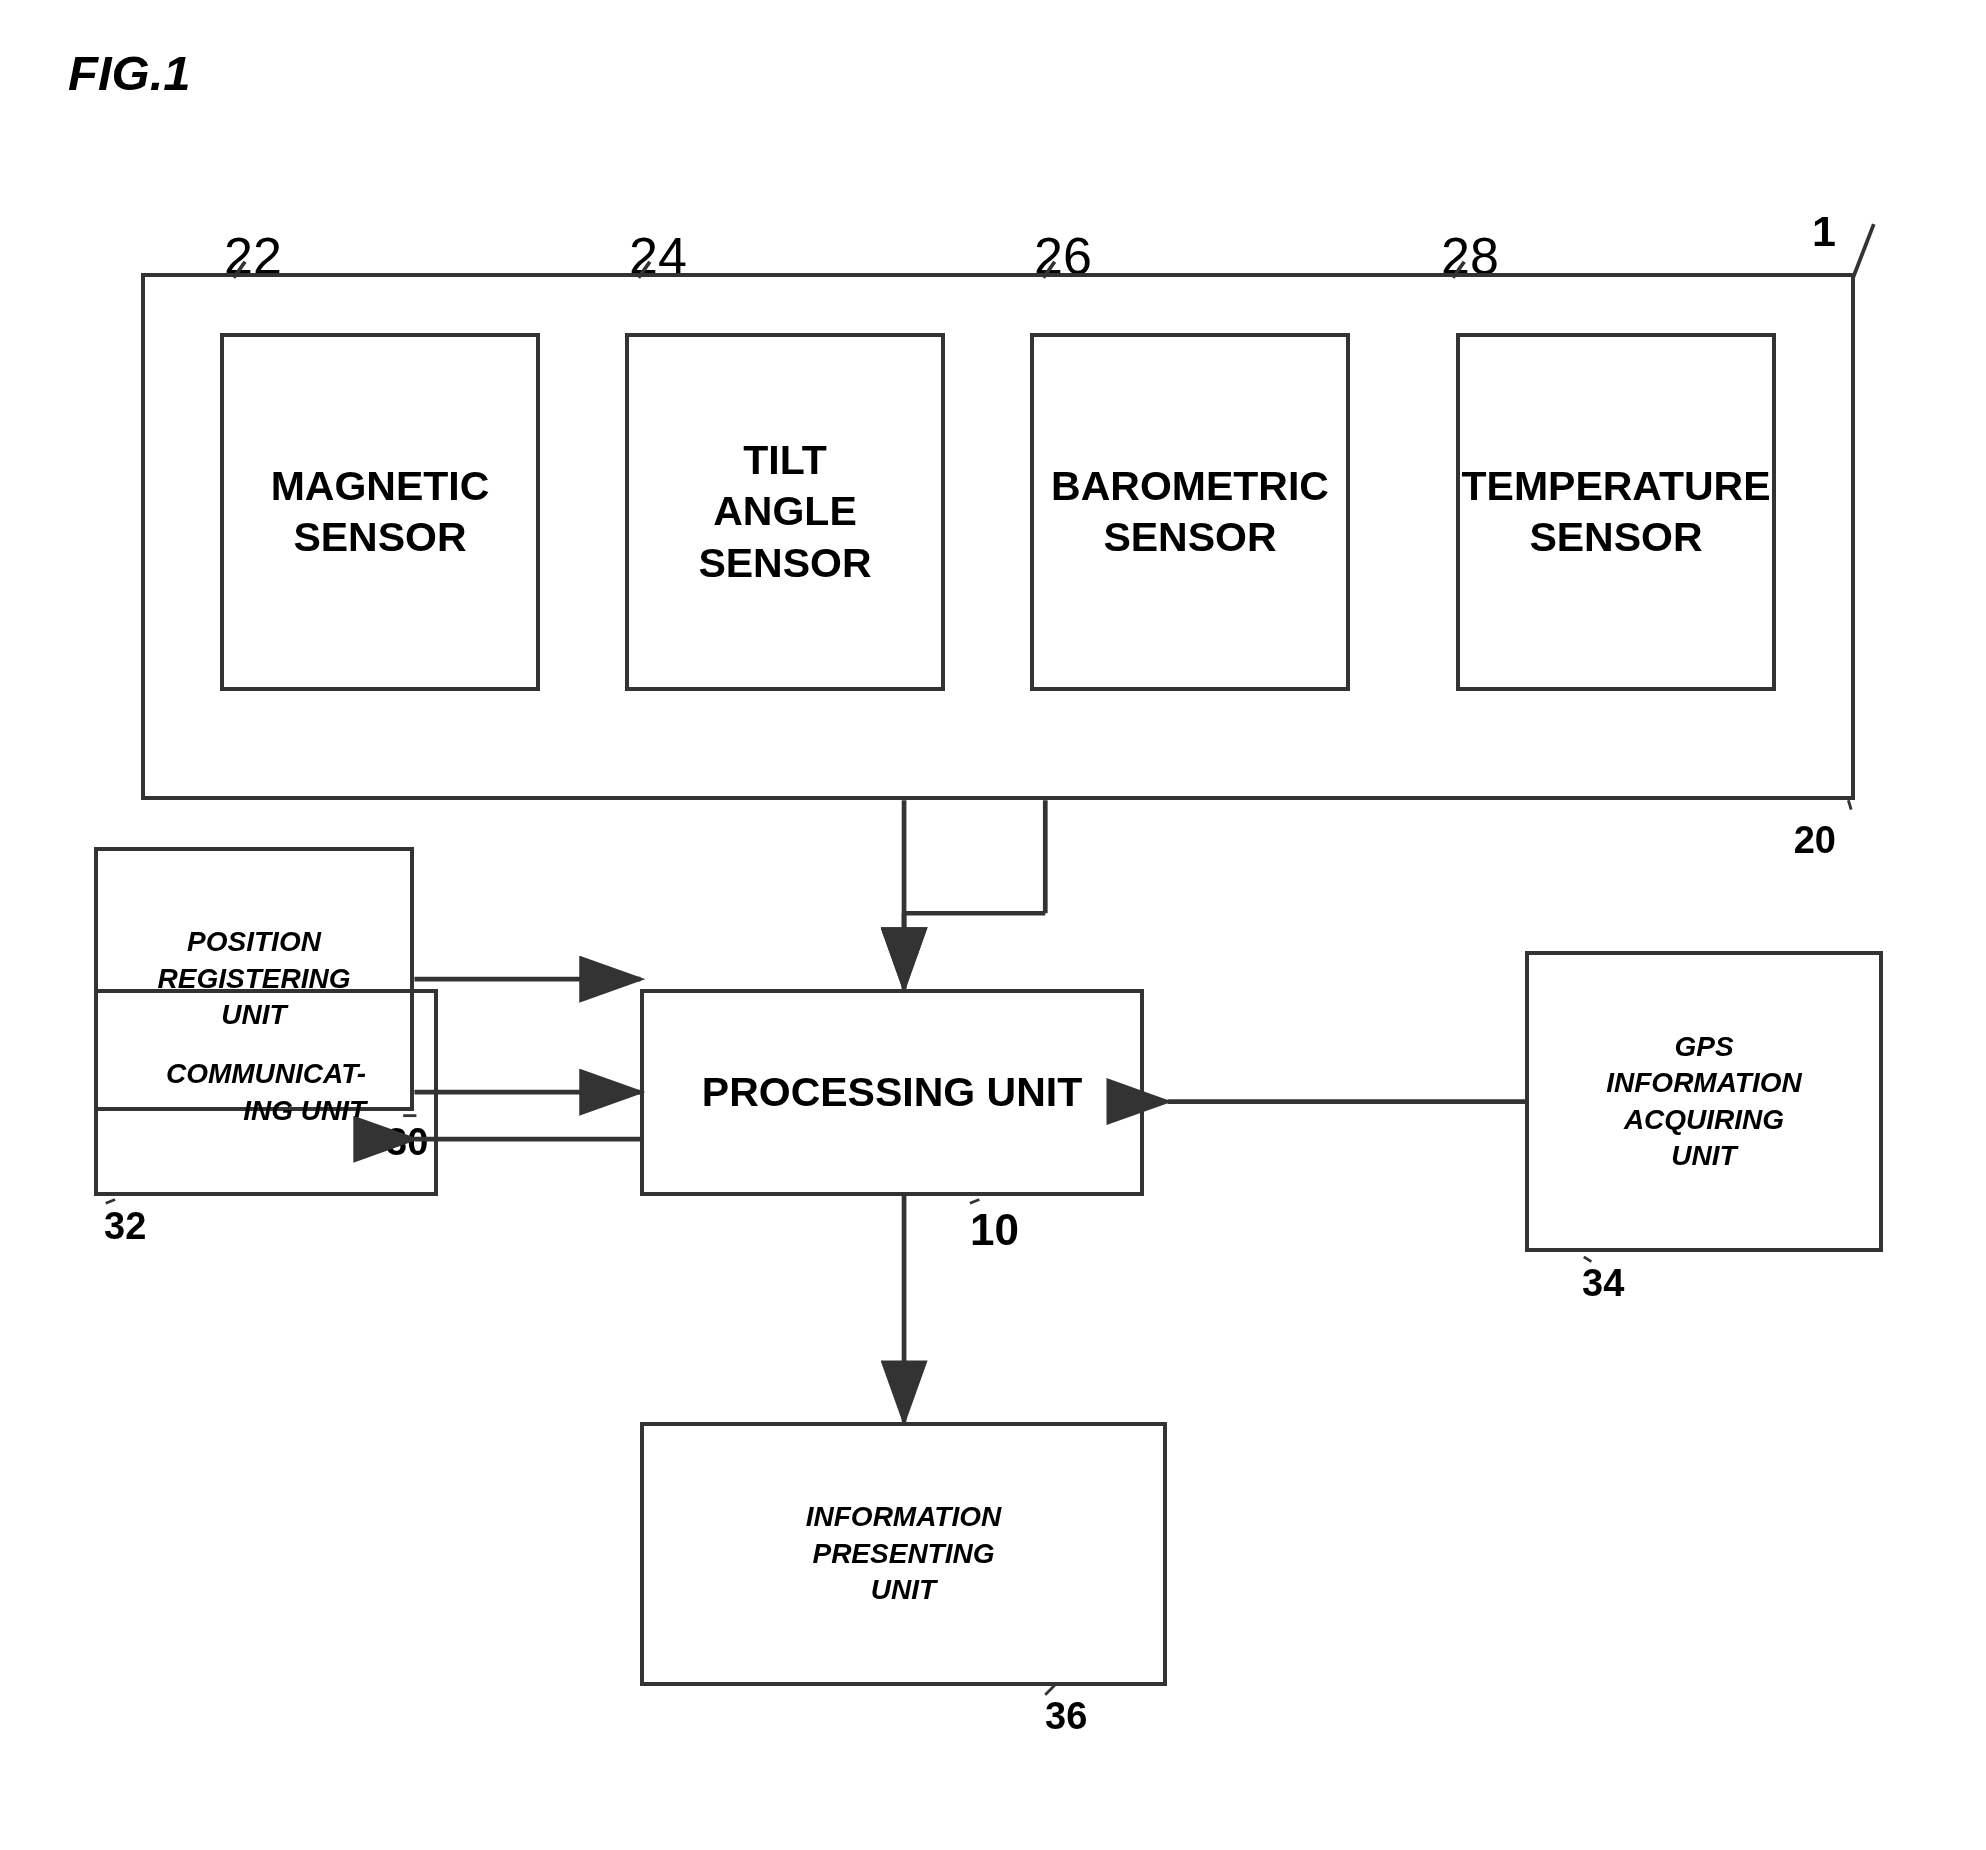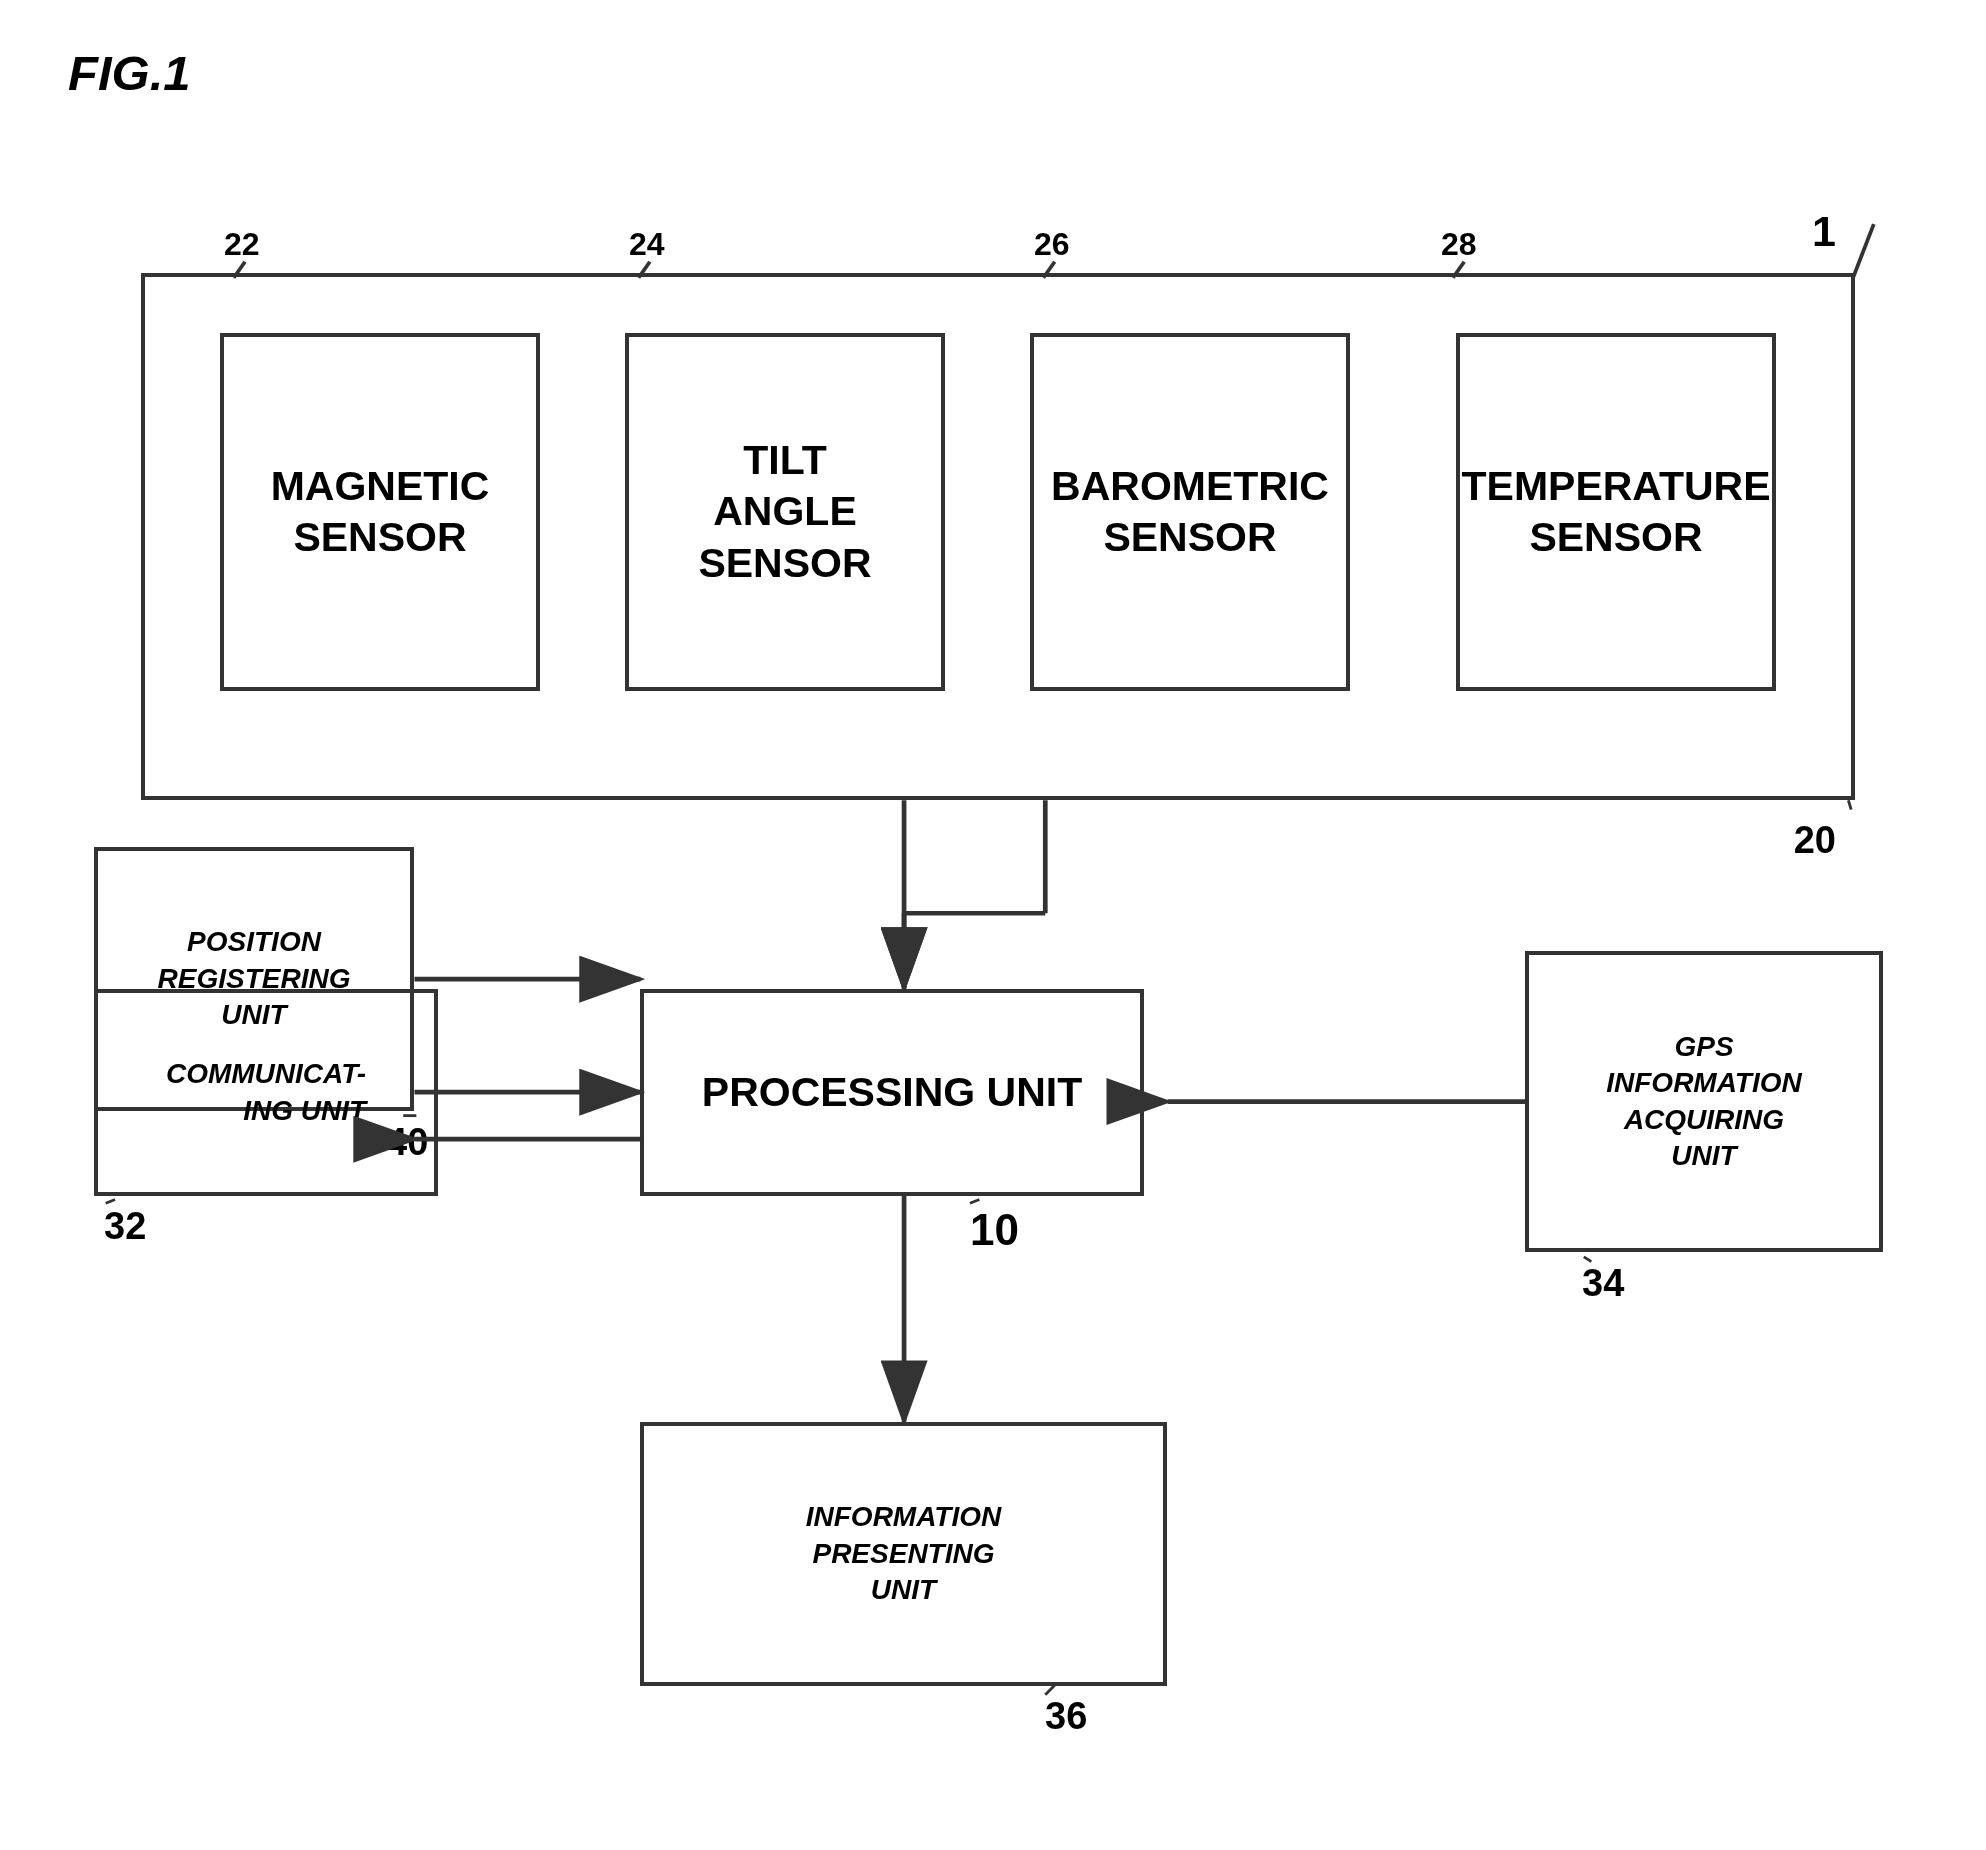--- a/index.html
+++ b/index.html
@@ -69,22 +69,22 @@
     }
 
     .magnetic-sensor { left: 75px; }
     .tilt-sensor { left: 480px; }
     .barometric-sensor { left: 885px; }
     .temperature-sensor { left: 1299px; margin-left: 12px; }
 
     
     .ref-num {
       position: absolute;
-      font-size: 32px;
-      font-weight: bold;
+      font-size: 52px;
+      font-weight: normal;
     }
 
     
     .svg-overlay {
       position: absolute;
       top: 0;
       left: 0;
       width: 1987px;
       height: 1850px;
       pointer-events: none;
@@ -284,21 +284,21 @@
 ACQUIRING
 UNIT</div>
 </div>
 
 <div class="info-presenting-box">
   <div class="box-text" style="white-space: pre-line;">INFORMATION
 PRESENTING
 UNIT</div>
 </div>
 
-<div class="ref-num label-30">40</div>
+<div class="ref-num label-30">30</div>
 
 <div class="ref-num label-32">32</div>
 
 <div class="ref-num label-10">10</div>
 
 <div class="ref-num label-34">34</div>
 
 <div class="ref-num label-36">36</div>
 
 <svg class="svg-overlay" viewBox="0 0 2110 1965" xmlns="http://www.w3.org/2000/svg">

